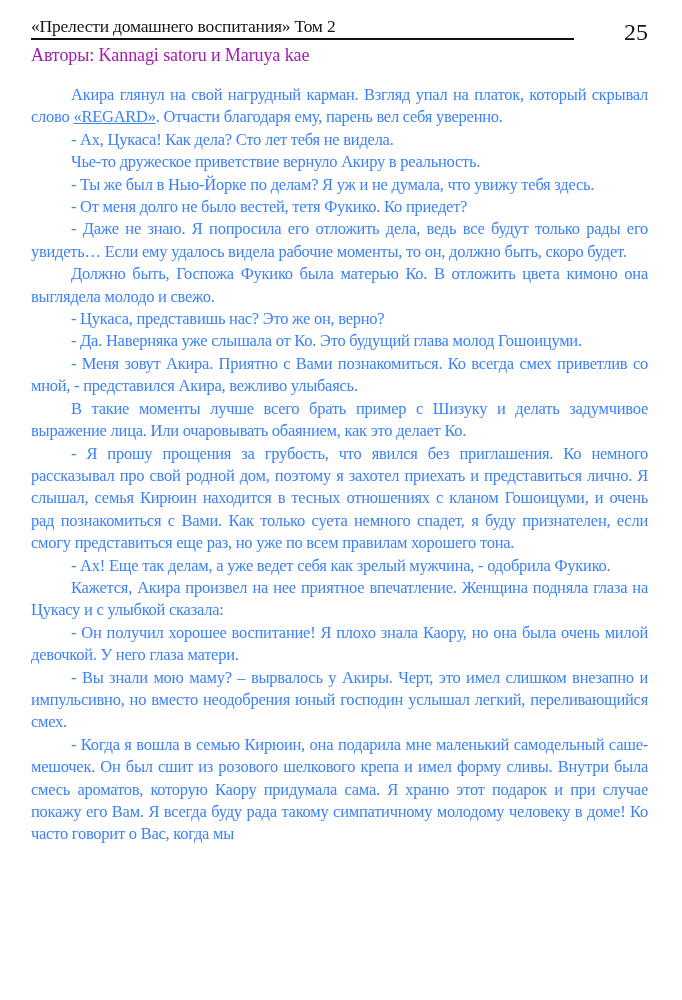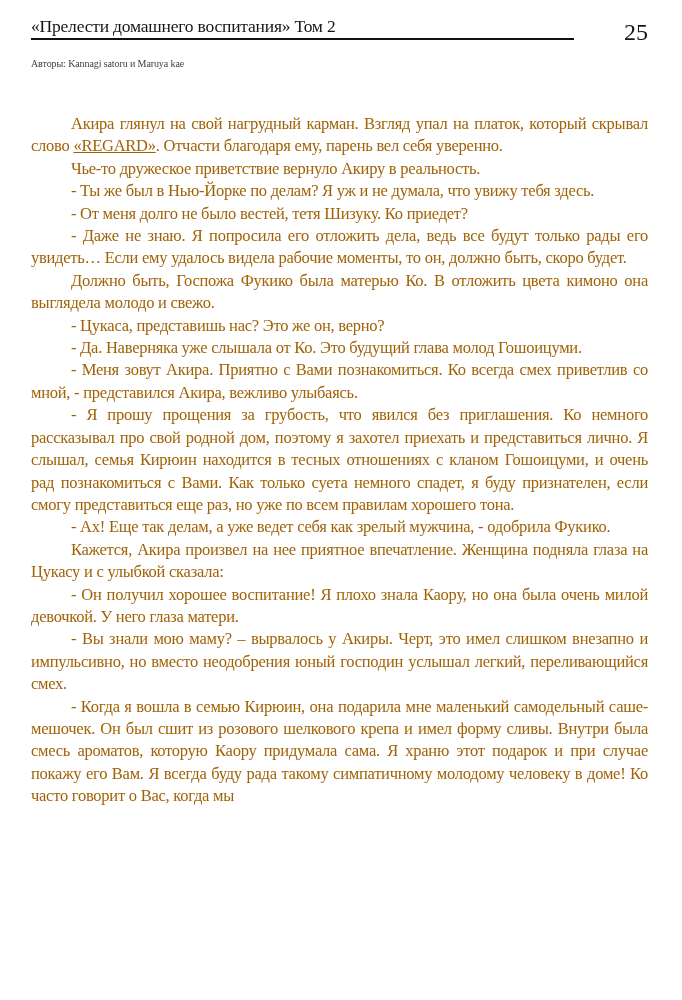--- a/index.html
+++ b/index.html
@@ -36,32 +36,32 @@
   }
   .page-number {
     flex: 0 0 auto;
     font-size: 24px;
     color: #161616;
     padding-left: 10px;
     line-height: 1;
     transform: translateY(4px);
   }
   .authors-line {
-    font-size: 10px;
+    font-size: 18px;
     letter-spacing: -0.1px;
-    margin-top: 18px;
-    color: #404040;
+    margin-top: 5px;
+    color: #a21caf;
   }
   .body-text {
-    margin-top: 44px;
+    margin-top: 18px;
     font-size: 16.5px;
     line-height: 22.4px;
     text-align: justify;
     letter-spacing: -0.25px;
-    color: #a16207;
+    color: #3b82f6;
   }
   .para {
     margin: 0;
     text-indent: 40px;
   }
   .u {
     text-decoration: underline;
   }
 </style>
 </head>
@@ -73,28 +73,30 @@
     <div class="title-wrap">
       <span class="doc-title">«Прелести домашнего воспитания» Том 2</span>
     </div>
     <div class="page-number">25</div>
   </div>
 
   <div class="authors-line">Авторы: Kannagi satoru и Maruya kae</div>
 
   <div class="body-text">
     <p class="para"><span>Акира глянул на свой нагрудный карман. Взгляд упал на платок, который скрывал слово </span><span class="u">«REGARD»</span><span>. Отчасти благодаря ему, парень вел себя уверенно.</span></p>
+    <p class="para">- Ах, Цукаса! Как дела? Сто лет тебя не видела.</p>
     <p class="para">Чье-то дружеское приветствие вернуло Акиру в реальность.</p>
     <p class="para">- Ты же был в Нью-Йорке по делам? Я уж и не думала, что увижу тебя здесь.</p>
-    <p class="para">- От меня долго не было вестей, тетя Шизуку. Ко приедет?</p>
+    <p class="para">- От меня долго не было вестей, тетя Фукико. Ко приедет?</p>
     <p class="para">- Даже не знаю. Я попросила его отложить дела, ведь все будут только рады его увидеть… Если ему удалось видела рабочие моменты, то он, должно быть, скоро будет.</p>
     <p class="para">Должно быть, Госпожа Фукико была матерью Ко. В отложить цвета кимоно она выглядела молодо и свежо.</p>
     <p class="para">- Цукаса, представишь нас? Это же он, верно?</p>
     <p class="para">- Да. Наверняка уже слышала от Ко. Это будущий глава молод Гошоицуми.</p>
     <p class="para">- Меня зовут Акира. Приятно с Вами познакомиться. Ко всегда смех приветлив со мной, - представился Акира, вежливо улыбаясь.</p>
+    <p class="para">В такие моменты лучше всего брать пример с Шизуку и делать задумчивое выражение лица. Или очаровывать обаянием, как это делает Ко.</p>
     <p class="para">- Я прошу прощения за грубость, что явился без приглашения. Ко немного рассказывал про свой родной дом, поэтому я захотел приехать и представиться лично. Я слышал, семья Кирюин находится в тесных отношениях с кланом Гошоицуми, и очень рад познакомиться с Вами. Как только суета немного спадет, я буду признателен, если смогу представиться еще раз, но уже по всем правилам хорошего тона.</p>
     <p class="para">- Ах! Еще так делам, а уже ведет себя как зрелый мужчина, - одобрила Фукико.</p>
     <p class="para">Кажется, Акира произвел на нее приятное впечатление. Женщина подняла глаза на Цукасу и с улыбкой сказала:</p>
     <p class="para">- Он получил хорошее воспитание! Я плохо знала Каору, но она была очень милой девочкой. У него глаза матери.</p>
     <p class="para">- Вы знали мою маму? – вырвалось у Акиры. Черт, это имел слишком внезапно и импульсивно, но вместо неодобрения юный господин услышал легкий, переливающийся смех.</p>
     <p class="para">- Когда я вошла в семью Кирюин, она подарила мне маленький самодельный саше-мешочек. Он был сшит из розового шелкового крепа и имел форму сливы. Внутри была смесь ароматов, которую Каору придумала сама. Я храню этот подарок и при случае покажу его Вам. Я всегда буду рада такому симпатичному молодому человеку в доме! Ко часто говорит о Вас, когда мы</p>
   </div>
 
 </div>
 

